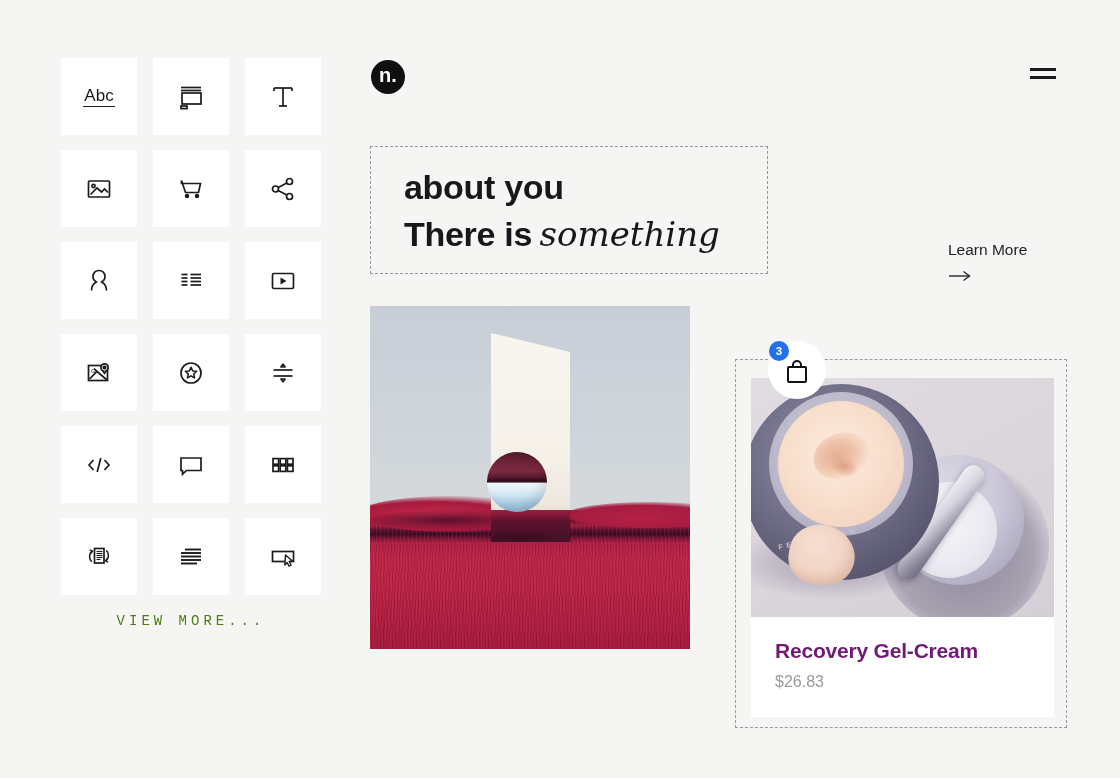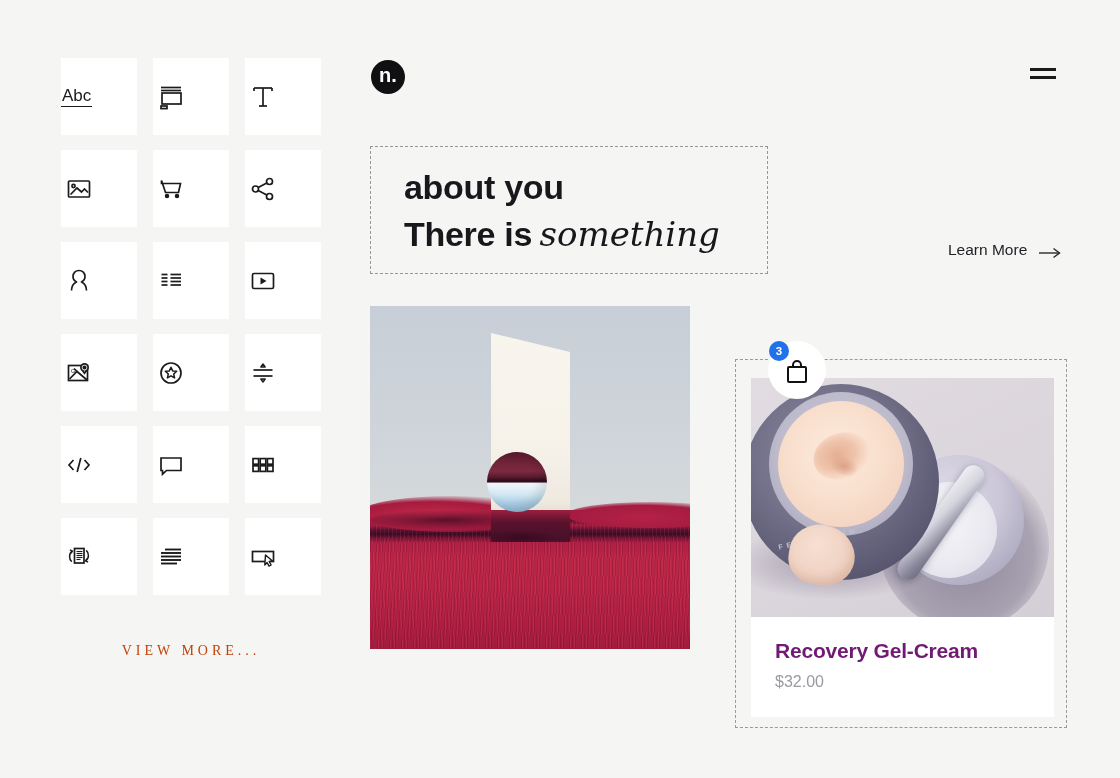--- a/index.html
+++ b/index.html
@@ -2,43 +2,43 @@
 <html><head>
 <meta charset="utf-8">
 <style>
   html,body{margin:0;padding:0;}
   body{font-family:"Liberation Sans",sans-serif;background:#f5f5f4;}
   .page{position:relative;width:1120px;height:778px;background:#f5f5f4;overflow:hidden;}
 
   
   .icon-grid{position:absolute;left:61px;top:58px;display:grid;
     grid-template-columns:repeat(3,76px);grid-auto-rows:77px;gap:15px 16px;}
-  .tile{background:#ffffff;display:flex;align-items:center;justify-content:flex-start;cursor:pointer;}
+  .tile{background:#ffffff;display:flex;align-items:center;justify-content:center;cursor:pointer;}
   .tile svg{display:block;}
   .tile svg *{stroke:#1b1b1b;stroke-width:1.7;fill:none;}
   .abc-label{font-size:17px;color:#1a1a1a;border-bottom:1.6px solid #1a1a1a;padding:0 1px 2px;line-height:1;}
-  .view-more{position:absolute;left:61px;top:643px;width:260px;text-align:center;
-    font-family:Liberation Serif, serif;font-size:14px;letter-spacing:4px;color:#c2410c;cursor:pointer;}
+  .view-more{position:absolute;left:61px;top:613px;width:260px;text-align:center;
+    font-family:Liberation Mono, monospace;font-size:14px;letter-spacing:4px;color:#4d7c0f;cursor:pointer;}
 
   
   .logo{position:absolute;left:371px;top:60px;width:34px;height:34px;border-radius:50%;
     background:#101013;color:#fff;font-size:20px;font-weight:bold;
     display:flex;align-items:center;justify-content:center;padding-bottom:3px;box-sizing:border-box;cursor:pointer;}
   .hamburger{position:absolute;left:1030px;top:68px;width:26px;cursor:pointer;}
   .hamburger i{display:block;height:2.5px;background:#1a1a1a;margin-bottom:5.5px;}
 
   
   .headline{position:absolute;left:370px;top:146px;width:398px;height:128px;box-sizing:border-box;
     border:1px dashed #969696;padding:17px 0 0 33px;color:#17171c;
     font-size:34px;line-height:47px;font-weight:bold;letter-spacing:-0.3px;}
   .headline em{font-family:"DejaVu Serif",serif;font-weight:500;font-style:italic;margin-left:0.22em;letter-spacing:0;}
 
   
-  .learn-more{position:absolute;left:948px;top:241px;display:flex;align-items:flex-end;gap:11px;
-    font-size:15.5px;color:#1f1f24;cursor:pointer;text-decoration:none;}
+  .learn-more{position:absolute;left:948px;top:241px;display:flex;align-items:flex-start;gap:11px;
+    font-size:15.5px;color:#1f1f24;cursor:pointer;text-decoration:none;flex-direction:column;}
   .learn-more svg *{stroke:#2a2a2e;stroke-width:1.4;fill:none;}
 
   
   .hero-img{position:absolute;left:370px;top:306px;width:320px;height:343px;overflow:hidden;}
   .sky{position:absolute;inset:0;
     background:linear-gradient(180deg,#c7ced7 0%,#cfd5da 40%,#dadbda 72%,#e2dfd9 100%);}
   .field,.fg-grass{position:absolute;left:0;right:0;
     background-image:
       repeating-linear-gradient(93deg,rgba(47,4,24,.16) 0 1px,rgba(0,0,0,0) 1px 3px),
       repeating-linear-gradient(87deg,rgba(255,128,150,.10) 0 1px,rgba(0,0,0,0) 1px 4px),
@@ -341,21 +341,21 @@
         <span class="jar"></span>
         <span class="cream-ring"></span>
         <span class="cream"></span>
         <span class="swirl"></span>
         <span class="swirl2"></span>
         <span class="jar-text">FENTY SKIN</span>
         <span class="smear"></span>
       </div>
       <div class="p-info">
         <div class="p-title">Recovery Gel-Cream</div>
-        <div class="p-price">$32.00</div>
+        <div class="p-price">$26.83</div>
       </div>
     </div>
   </div>
 
   <div class="cart-bubble">
     <span class="badge">3</span>
     <svg width="26" height="28" viewBox="0 0 26 28">
       <rect x="4" y="9" width="18" height="15" rx="1"></rect>
       <path d="M9 9 V7 a4 4 0 0 1 8 0 V9"></path>
     </svg>

